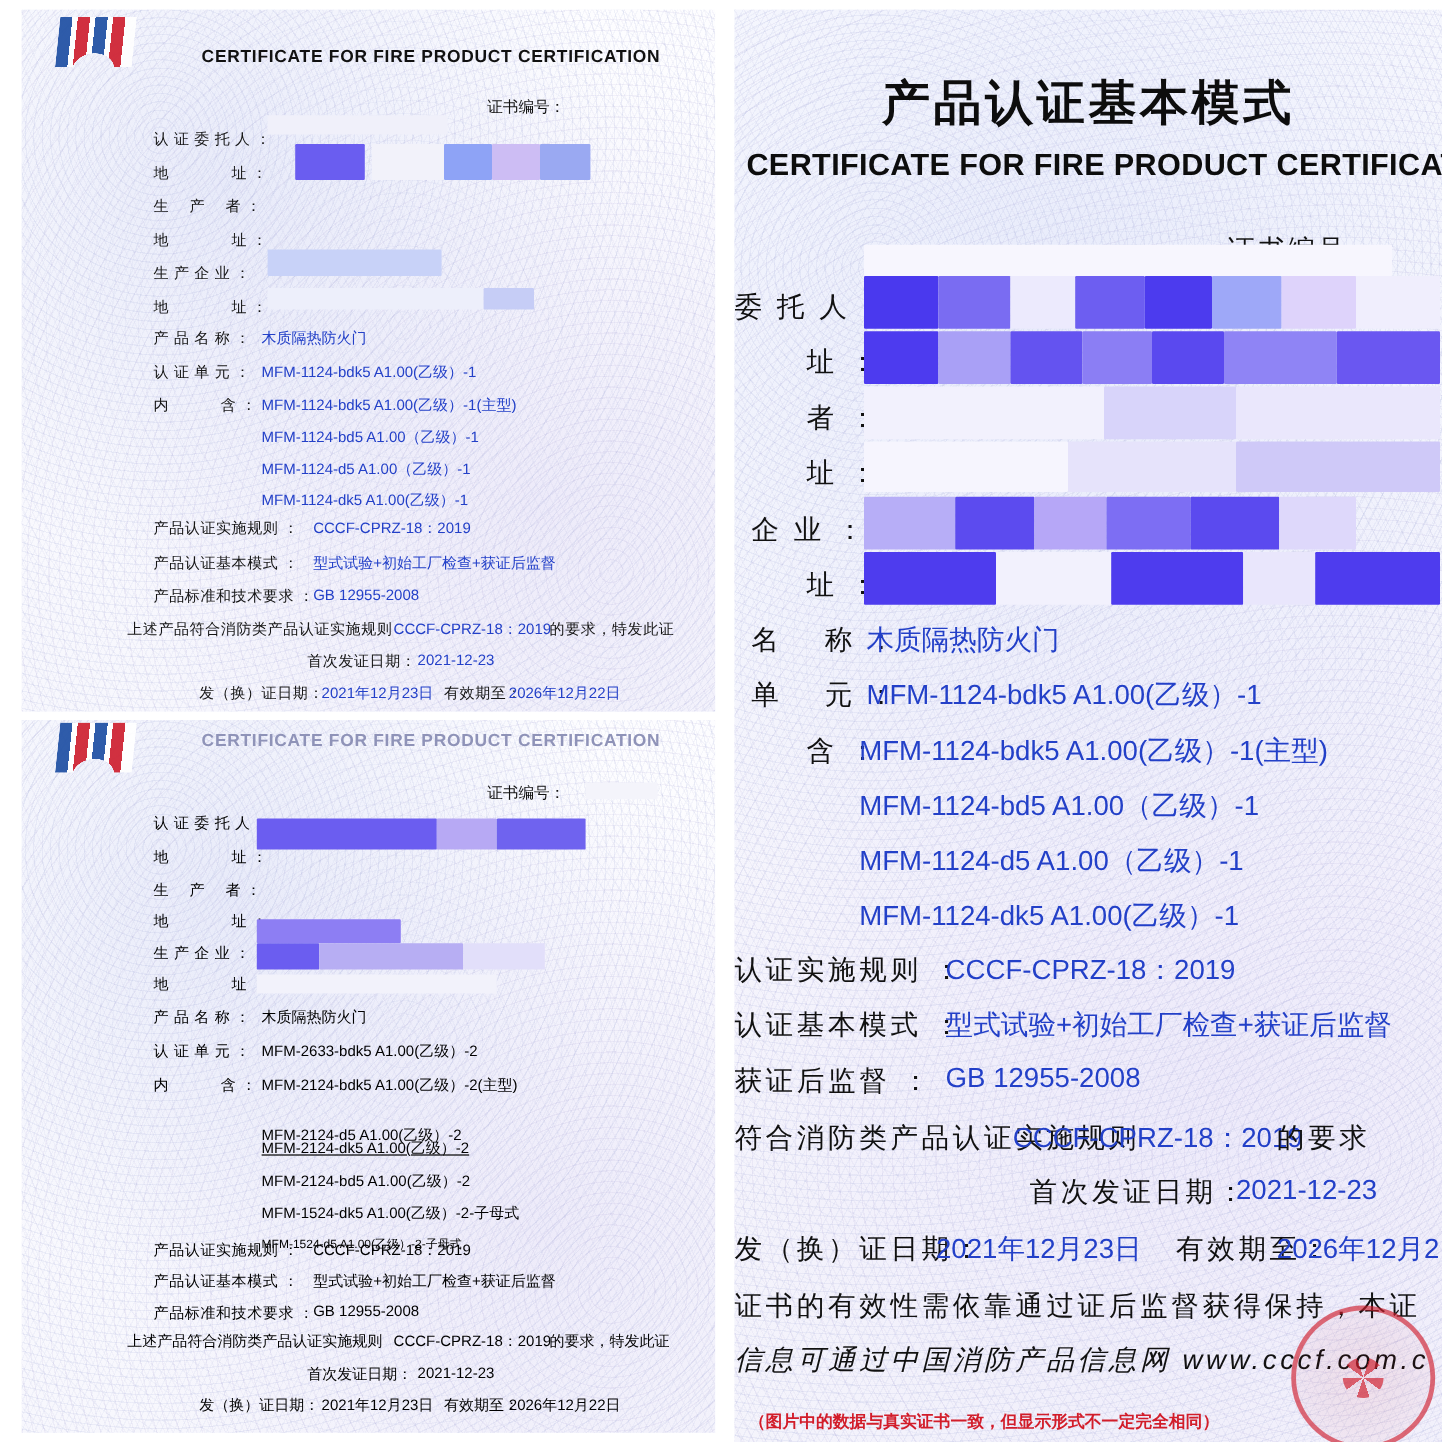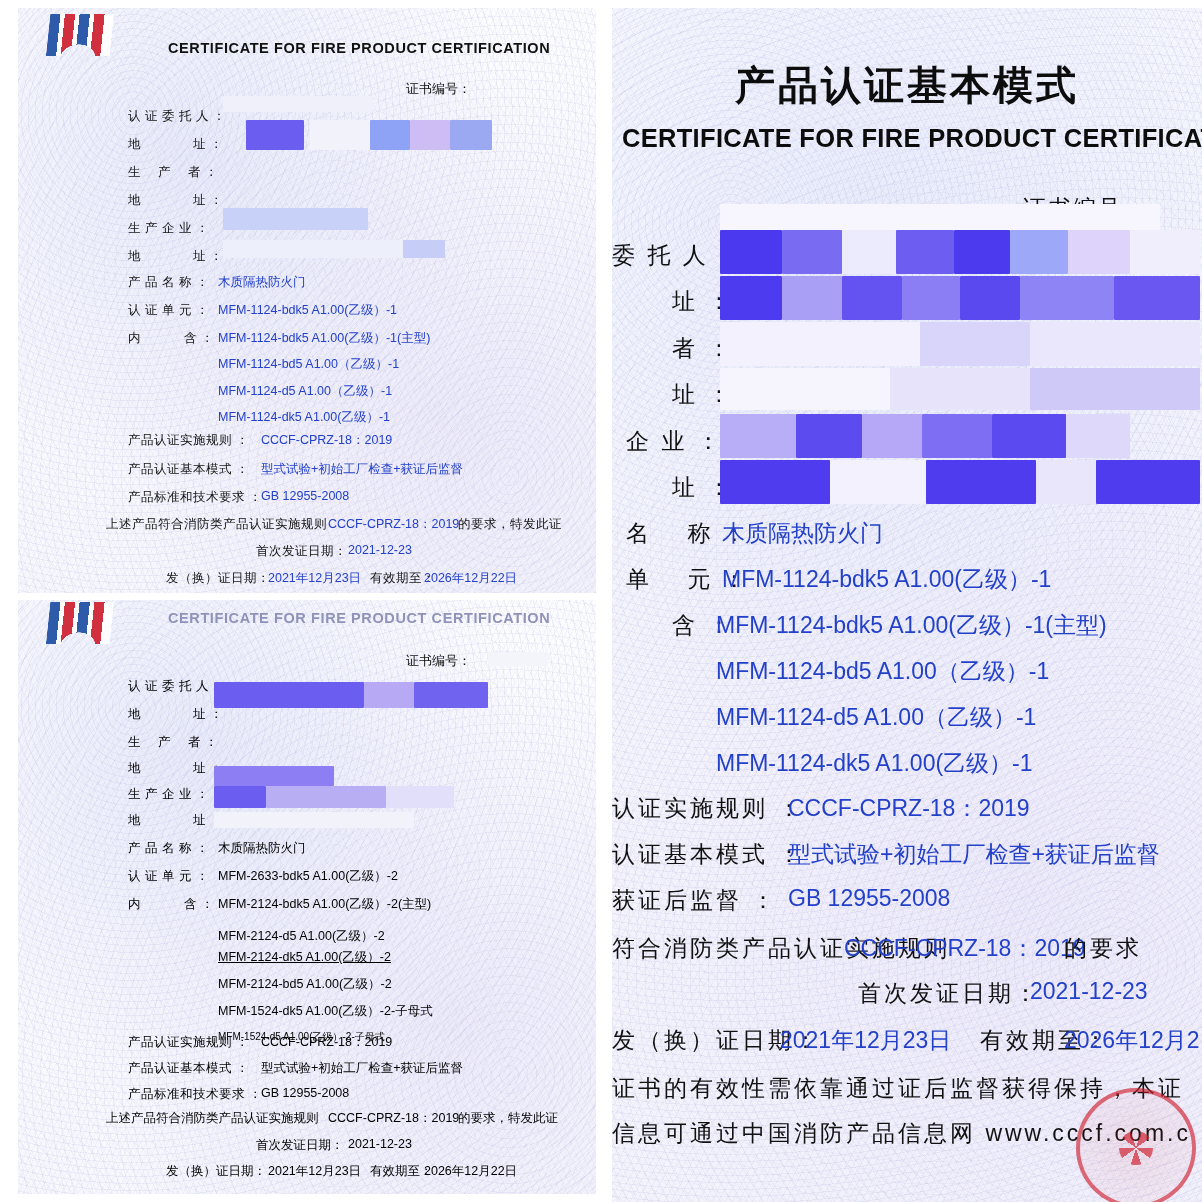--- a/index.html
+++ b/index.html
@@ -185,21 +185,21 @@
     <div class="rd" style="left:196px;top:166px;width:120px;height:20px;background:#8d7ef3;"></div>
     <div class="rd" style="left:196px;top:186px;width:52px;height:22px;background:#6b5df0;"></div>
     <div class="rd" style="left:248px;top:186px;width:120px;height:22px;background:#b7aef3;"></div>
     <div class="rd" style="left:368px;top:186px;width:68px;height:22px;background:#e2dffa;"></div>
     <div class="rd" style="left:196px;top:212px;width:200px;height:16px;background:#f2f2fb;"></div>
     <div class="rd" style="left:470px;top:52px;width:60px;height:14px;background:#f4f4fb;"></div>
 
     <div class="v" style="position:absolute;left:200px;top:240px;font-size:12.5px;">木质隔热防火门</div>
     <div class="v" style="position:absolute;left:200px;top:268px;font-size:12.5px;">MFM-2633-bdk5 A1.00(乙级）-2</div>
     <div class="v" style="position:absolute;left:200px;top:296px;font-size:12.5px;">MFM-2124-bdk5 A1.00(乙级）-2(主型)</div>
-    <div class="v" style="position:absolute;left:200px;top:328px;font-size:12.5px;">MFM-2124-d5 A1.00(乙级）-2</div>
+    <div class="v" style="position:absolute;left:200px;top:338px;font-size:12.5px;">MFM-2124-d5 A1.00(乙级）-2</div>
     <div class="v" style="position:absolute;left:200px;top:349px;font-size:12.5px;text-decoration:underline;">MFM-2124-dk5 A1.00(乙级）-2</div>
     <div class="v" style="position:absolute;left:200px;top:376px;font-size:12.5px;">MFM-2124-bd5 A1.00(乙级）-2</div>
     <div class="v" style="position:absolute;left:200px;top:403px;font-size:12.5px;">MFM-1524-dk5 A1.00(乙级）-2-子母式</div>
     <div class="v" style="position:absolute;left:200px;top:430px;font-size:10px;">MFM-1524-d5 A1.00(乙级）-2-子母式</div>
 
     <div class="v" style="position:absolute;left:243px;top:434px;font-size:12.5px;">CCCF-CPRZ-18：2019</div>
     <div class="v" style="position:absolute;left:243px;top:460px;font-size:12.5px;">型式试验+初始工厂检查+获证后监督</div>
     <div class="v" style="position:absolute;left:243px;top:486px;font-size:12.5px;">GB 12955-2008</div>
 
     <div class="fld" style="position:absolute;left:88px;top:510px;font-size:12.5px;">上述产品符合消防类产品认证实施规则</div>
@@ -292,21 +292,22 @@
 
     <div class="fld" style="left:246px;top:970px;">首次发证日期：</div>
     <div class="v" style="left:418px;top:970px;">2021-12-23</div>
 
     <div class="fld" style="left:0px;top:1017px;">发（换）证日期：</div>
     <div class="v" style="left:168px;top:1017px;">2021年12月23日</div>
     <div class="fld" style="left:368px;top:1017px;">有效期至：</div>
     <div class="v" style="left:452px;top:1017px;">2026年12月2</div>
 
     <div class="fld" style="left:0px;top:1065px;">证书的有效性需依靠通过证后监督获得保持，本证</div>
-    <div class="fld" style="left:0px;top:1110px;">信息可通过中国消防产品信息网 www.cccf.com.c</div>
+    <div class="fld" style="left:0px;top:1110px;font-style:italic;">信息可通过中国消防产品信息网 www.cccf.com.c</div>
 
     <div class="seal"></div>
   </div>
 
+  <div class="note-red">（图片中的数据与真实证书一致，但显示形式不一定完全相同）</div>
 
   <div class="divider-v"></div>
   <div class="divider-h"></div>
 </div>
 
 </body></html>

